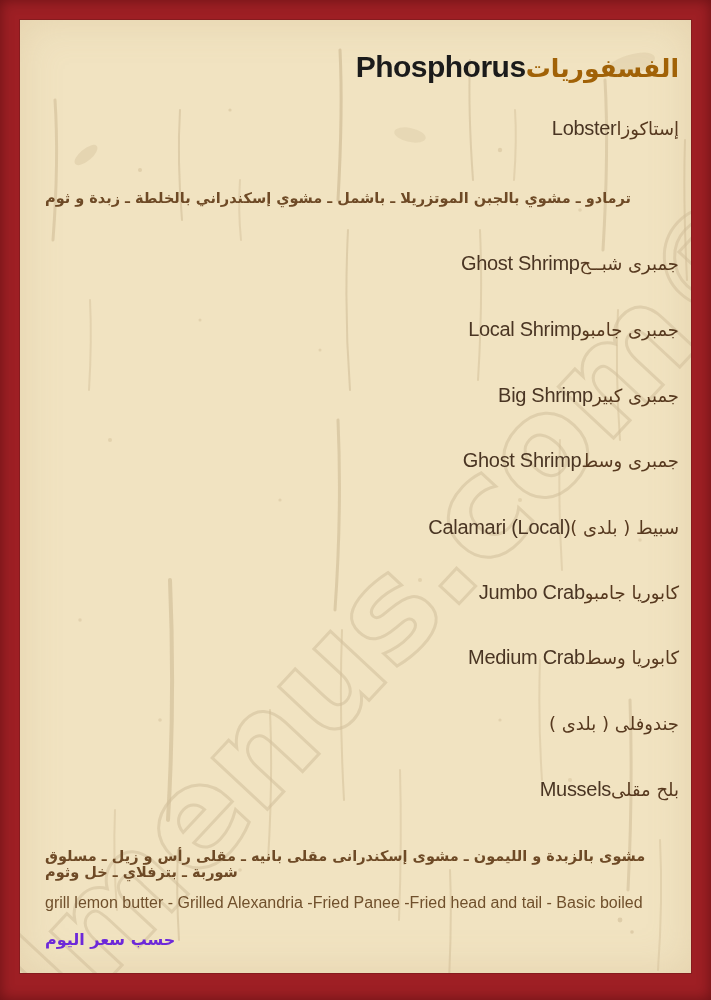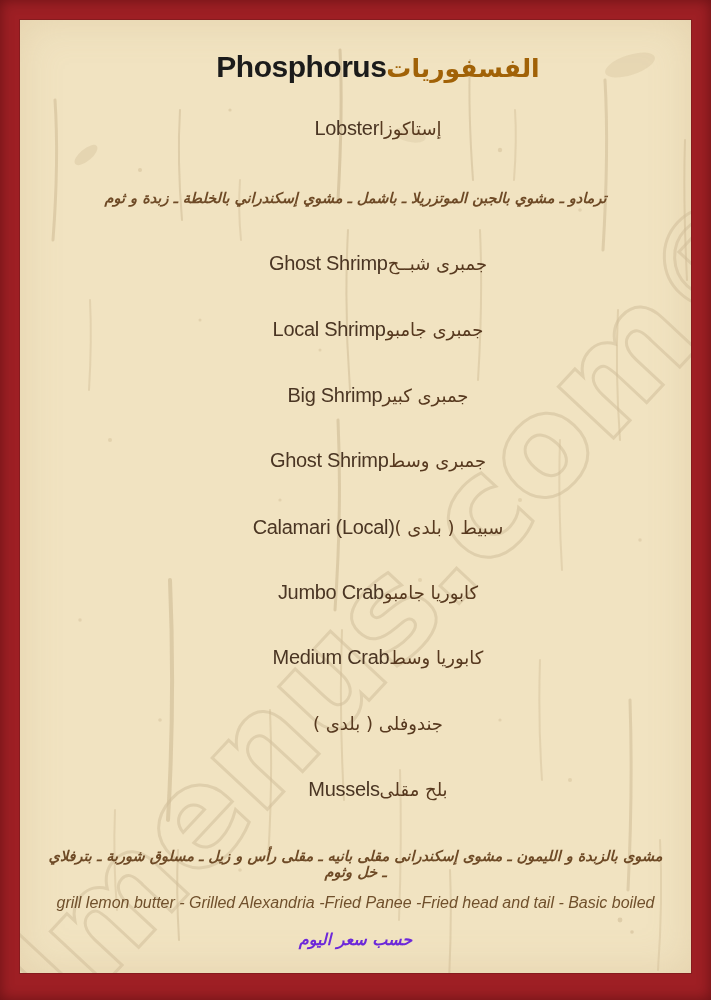--- a/index.html
+++ b/index.html
@@ -24,38 +24,38 @@
     white-space:nowrap;
     font-size:138px;font-weight:700;
     font-family:"DejaVu Sans",sans-serif;
     color:transparent;
     -webkit-text-stroke:3px #d2bf9b;
     opacity:.55;
     pointer-events:none;
   }
   .header-row,.row{
     position:absolute;left:25px;right:12px;
-    display:flex;justify-content:center;align-items:baseline;margin-left:32px;
+    display:flex;justify-content:flex-end;align-items:baseline;margin-left:32px;
   }
   .title-en{
     font-family:"Liberation Sans",sans-serif;
     font-size:30px;font-weight:700;color:#1b1b1b;letter-spacing:-0.5px;
   }
   .title-ar{
     font-size:25px;font-weight:700;color:#a16207;
   }
   .item-en{
     font-family:"Liberation Sans",sans-serif;
     font-size:20px;font-weight:400;color:#4a3523;letter-spacing:-0.3px;
   }
   .item-ar{
     font-size:18px;font-weight:400;color:#57391f;
   }
   .center-line{
-    position:absolute;left:25px;right:25px;text-align:center;font-style:italic;
+    position:absolute;left:25px;right:25px;text-align:left;
   }
   .desc-ar{
     font-size:14.5px;font-weight:700;color:#6e4a26;
   }
   .desc-en{
     font-family:"Liberation Sans",sans-serif;
     font-size:16px;font-weight:400;color:#70502c;margin-top:14px;
   }
   .price-note{
     font-size:16px;font-weight:700;color:#6d28d9;

